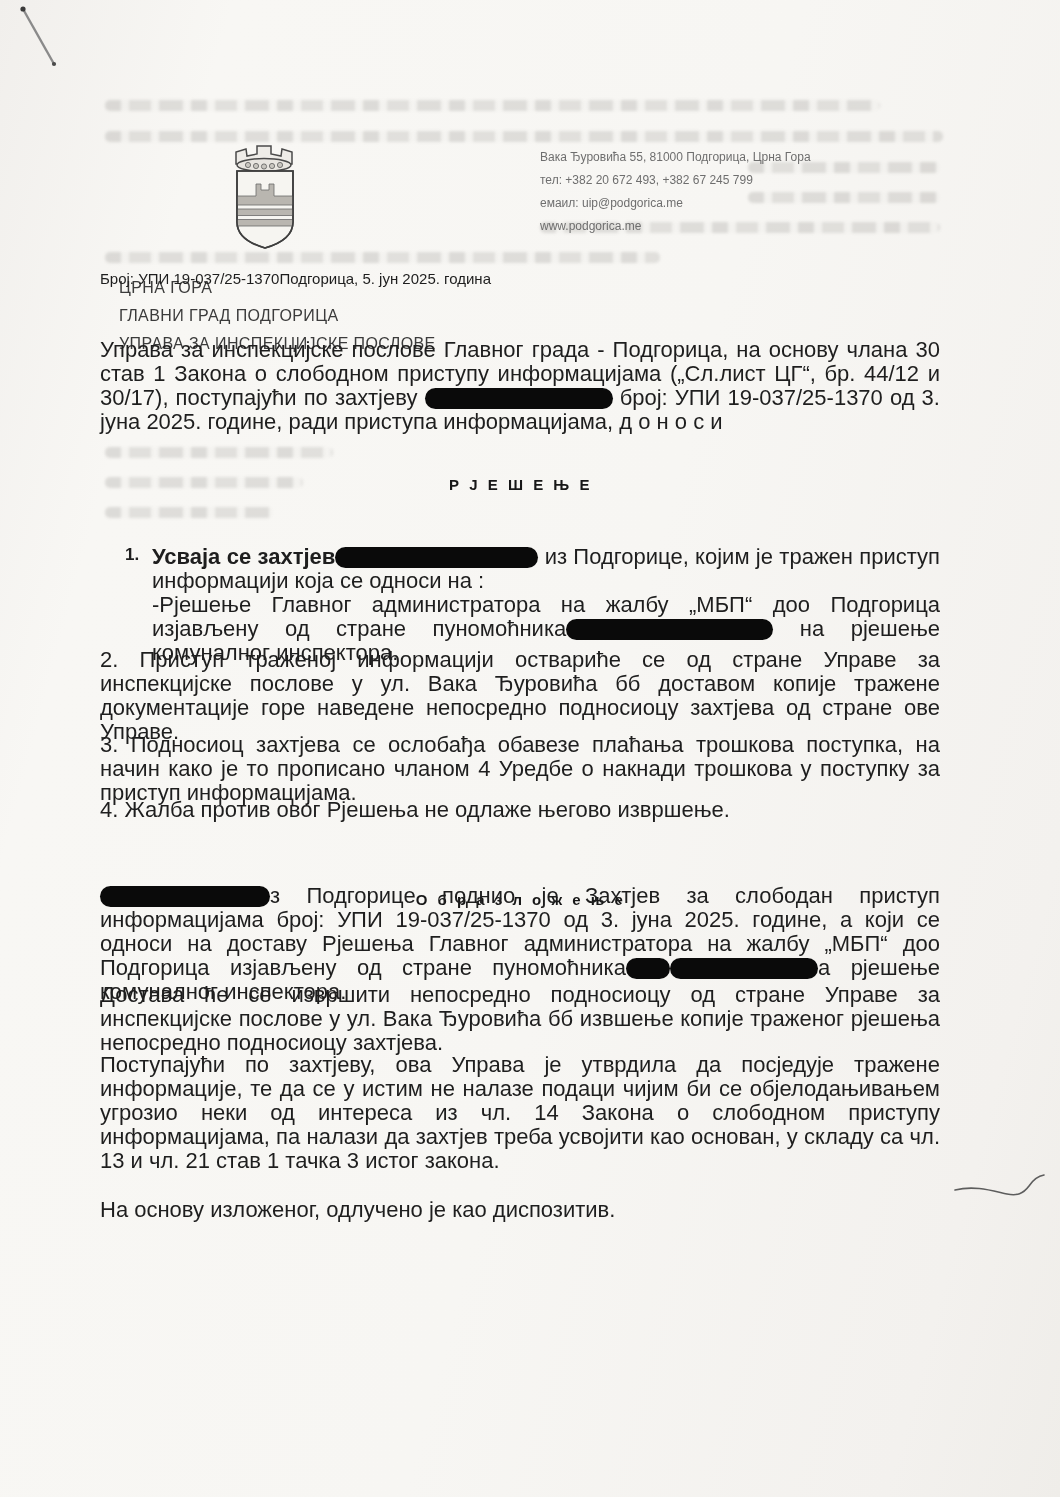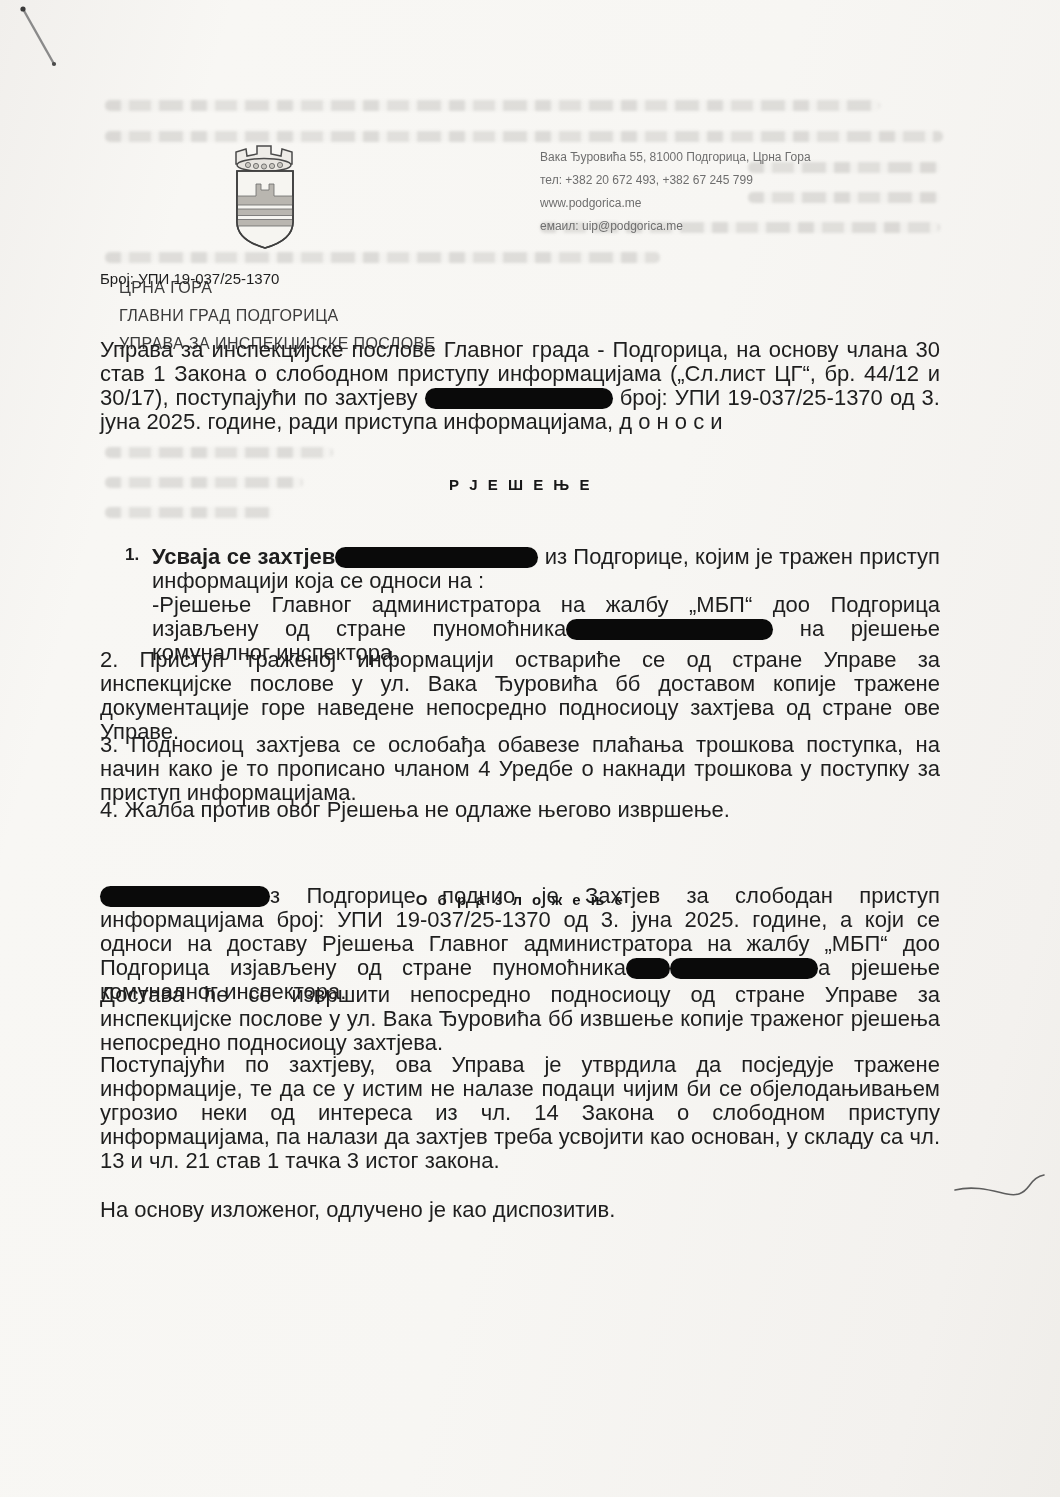--- a/index.html
+++ b/index.html
@@ -109,26 +109,27 @@
     <div class="org-lines">
       <div>ЦРНА ГОРА</div>
       <div>ГЛАВНИ ГРАД ПОДГОРИЦА</div>
       <div>УПРАВА ЗА ИНСПЕКЦИЈСКЕ ПОСЛОВЕ</div>
     </div>
   </div>
 
   <div class="abs contact">
     <div>Вака Ђуровића 55, 81000 Подгорица, Црна Гора</div>
     <div>тел: +382 20 672 493, +382 67 245 799</div>
+    <div>емаил: uip@podgorica.me</div>
     <div>www.podgorica.me</div>
-    <div>емаил: uip@podgorica.me</div>
   </div>
 
   <div class="abs col refrow">
     <span>Број: УПИ 19-037/25-1370</span>
+    <span class="date">Подгорица, 5. јун 2025. година</span>
   </div>
 
   <p class="abs col par intro"><span>Управа за инспекцијске послове Главног града - Подгорица, на основу члана 30 став 1 Закона о слободном приступу информацијама („Сл.лист ЦГ“, бр. 44/12 и 30/17), поступајући по захтјеву</span>
     <span class="redact rw-intro"></span>
     <span>број: УПИ 19-037/25-1370 од 3. јуна 2025. године, ради приступа информацијама, д о н о с и</span></p>
 
   <div class="abs col heading h-decision">Р Ј Е Ш Е Њ Е</div>
 
   <div class="abs item1" style="left:100px">
     <span class="num">1.</span>

